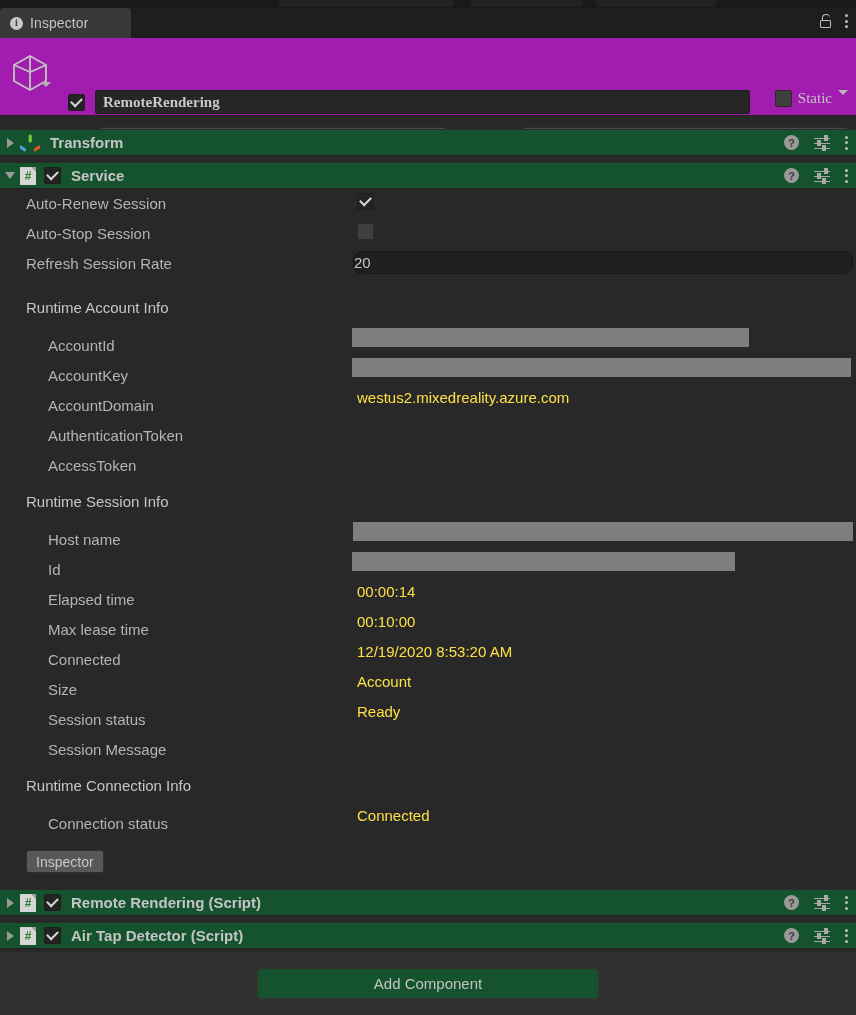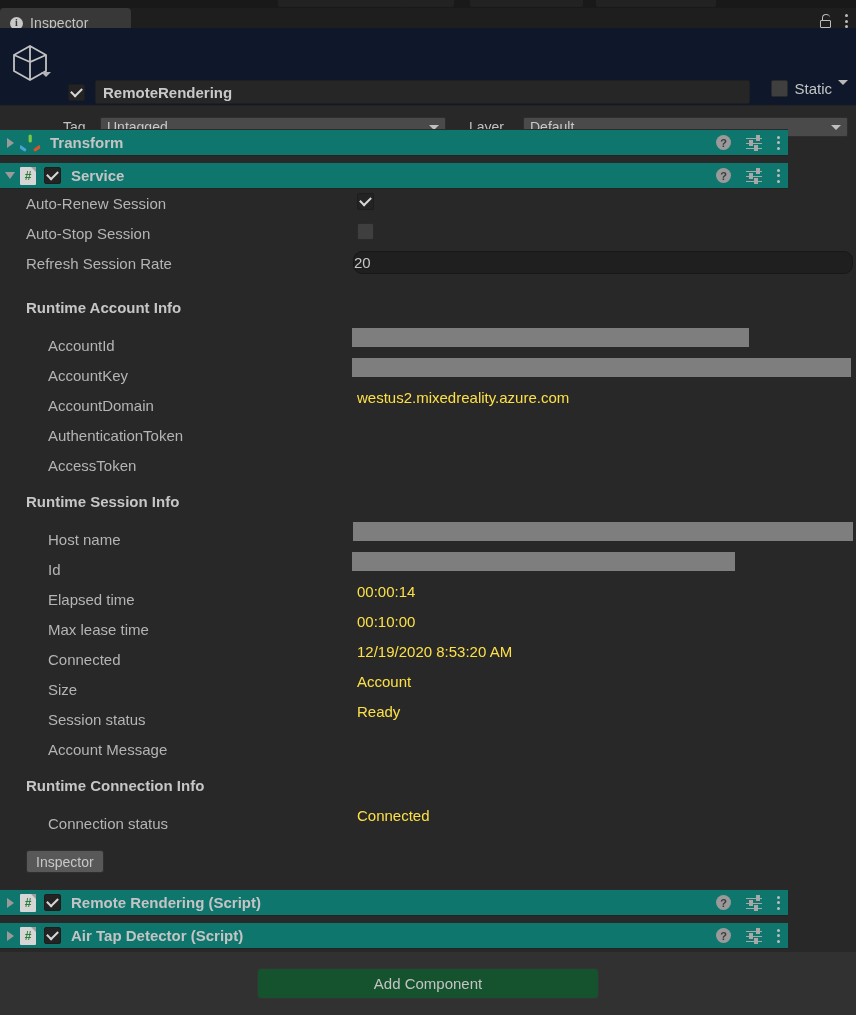--- a/index.html
+++ b/index.html
@@ -32,21 +32,21 @@
     font-family:"Liberation Serif", serif; line-height:1;
   }
   .tab-tools { position:absolute; right:8px; top:6px; display:flex; align-items:center; gap:14px; }
   .lock-icon { width:11px; height:14px; position:relative; }
   .lock-icon .body { position:absolute; left:0; bottom:0; width:11px; height:8px; border:1.4px solid #bdbdbd; border-radius:1px; }
   .lock-icon .shackle { position:absolute; left:2px; top:0; width:8px; height:7px; border:1.4px solid #bdbdbd; border-bottom:none; border-right:none; border-radius:4px 4px 0 0; }
   .kebab { display:flex; flex-direction:column; gap:2.5px; align-items:center; }
   .kebab i { display:block; width:3px; height:3px; border-radius:50%; background:#bdbdbd; }
 
   
-  .obj-header { position:absolute; left:0; top:28px; width:856px; height:78px; background:#0f172a; border-bottom:1px solid #232323; }
+  .obj-header { position:absolute; left:0; top:38px; width:856px; height:78px; background:#a21caf; border-bottom:1px solid #232323;font-family:Liberation Serif, serif; }
 
   .cube-icon { position:absolute; left:8px; top:12px; width:44px; height:44px; }
   .cube-caret { position:absolute; left:41px; top:44px; width:0;height:0; border-left:5px solid transparent;border-right:5px solid transparent;border-top:5px solid #b4b4b4; }
 
   .cb {
     width:17px; height:17px; background:#232323; border:1px solid #1d1d1d; border-radius:2px;
     display:flex; align-items:center; justify-content:center; flex:none;
   }
   .cb.checked::after {
     content:""; width:9px; height:5px; border-left:2px solid #d6d6d6; border-bottom:2px solid #d6d6d6;
@@ -69,21 +69,21 @@
     position:absolute; height:20px; background:#4a4a4a; border:1px solid #2e2e2e; border-radius:2px;
     display:flex; align-items:center; padding:0 6px; font-size:14px; color:#c8c8c8;
   }
   .dropdown .caret { margin-left:auto; width:0;height:0;border-left:5px solid transparent;border-right:5px solid transparent;border-top:5px solid #c0c0c0; }
   #tag-dd { left:100px; top:89px; width:346px; }
   .layer-label { position:absolute; left:469px; top:91px; font-size:14px; color:#c1c1c1; }
   #layer-dd { left:523px; top:89px; width:325px; }
 
   
   .comp-row {
-    position:absolute; left:0; width:788px; height:27px; background:#0f766e;
+    position:absolute; left:0; width:856px; height:27px; background:#14532d;
     border-top:1px solid #2a2a2a; border-bottom:1px solid #232323;
     display:flex; align-items:center;
   }
   .foldout { width:20px; display:flex; align-items:center; justify-content:center; flex:none; }
   .tri-right { width:0;height:0;border-top:5px solid transparent;border-bottom:5px solid transparent;border-left:7px solid #9a9a9a; }
   .tri-down  { width:0;height:0;border-left:5px solid transparent;border-right:5px solid transparent;border-top:7px solid #9a9a9a; }
   .cs-icon {
     width:16px; height:18px; background:#d6d6d6; border-radius:1px; flex:none;
     position:relative; display:flex; align-items:center; justify-content:center;
     font-size:12px; font-weight:bold; color:#2c7d35; font-family:"Liberation Sans", sans-serif;
@@ -102,21 +102,21 @@
   .preset-icon i::after { content:""; position:absolute; width:4px; height:6px; background:#a8a8a8; top:-2.2px; }
   .preset-icon i:nth-child(1){ top:2px; } .preset-icon i:nth-child(1)::after{ left:10px; }
   .preset-icon i:nth-child(2){ top:7px; } .preset-icon i:nth-child(2)::after{ left:3px; }
   .preset-icon i:nth-child(3){ top:12px; } .preset-icon i:nth-child(3)::after{ left:8px; }
 
   
   .body-area { position:absolute; left:0; top:189px; width:856px; background:#282828; }
   .prow { position:relative; height:30px; }
   .plabel { position:absolute; left:26px; top:6px; font-size:15px; color:#b4b4b4; }
   .plabel.ind { left:48px;margin-top:8px; }
-  .plabel.group { left:26px; font-weight:bold; color:#c6c6c6; }
+  .plabel.group { left:26px; font-weight:normal; color:#c6c6c6; }
   .pvalue { position:absolute; left:357px; top:6px; font-size:15px; color:#fde047; }
   .pcheck { position:absolute; left:357px; top:4px; }
   .num-field {
     position:absolute; left:353px; top:2px; width:500px; height:23px;
     background:#1f1f1f; border:1px solid #181818; border-radius:9px;
     display:flex; align-items:center; font-size:15px; color:#c6c6c6;
   }
   .redact { position:absolute; top:5px; height:19px; background:#7e7e7e; }
 
   .inspector-btn {
@@ -312,21 +312,21 @@
     </div>
     <div class="prow">
       <span class="plabel ind">Size</span>
       <span class="pvalue">Account</span>
     </div>
     <div class="prow">
       <span class="plabel ind">Session status</span>
       <span class="pvalue">Ready</span>
     </div>
     <div class="prow">
-      <span class="plabel ind">Account Message</span>
+      <span class="plabel ind">Session Message</span>
       <span class="pvalue"></span>
     </div>
 
     <div class="prow" style="height:14px;"></div>
 
     <div class="prow">
       <span class="plabel group">Runtime Connection Info</span>
     </div>
     <div class="prow">
       <span class="plabel ind">Connection status</span>

